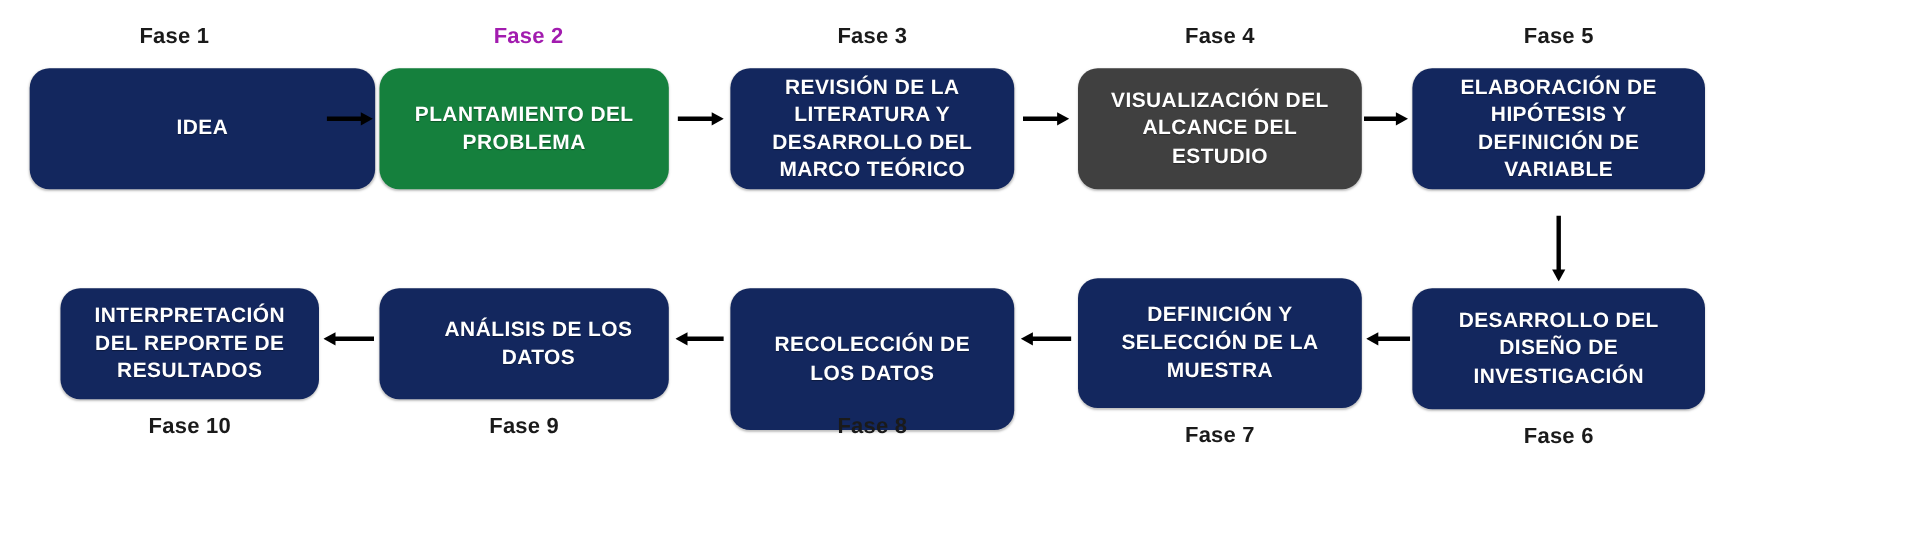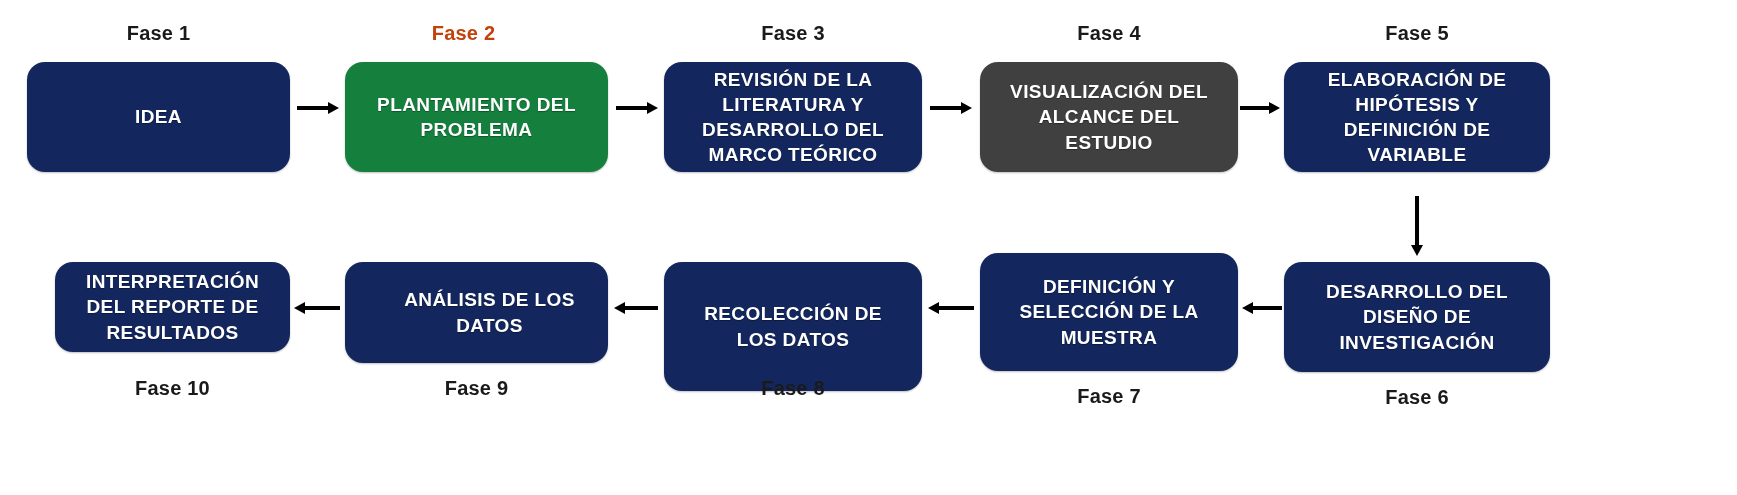--- a/index.html
+++ b/index.html
@@ -56,29 +56,29 @@
   
   .arrow {
     position: absolute;
   }
   .arrow svg { display: block; }
 </style>
 </head>
 <body>
 
 <div id="canvas">
-    <div class="node" style="left: 27px; top: 62px; width: 263px; height: 110px; background: rgb(19, 39, 94);">
+    <div class="node" style="left: 27px; top: 62px; width: 314px; height: 110px; background: rgb(19, 39, 94);">
       <div class="node-label" style="color: rgb(255, 255, 255);">IDEA</div>
     </div>
     <div class="phase-label" style="color: rgb(26, 26, 26); width: 263px; left: 27px; top: 22px;">Fase 1</div>
     <div class="node" style="left: 345px; top: 62px; width: 263px; height: 110px; background: #15803d;">
       <div class="node-label" style="color: rgb(255, 255, 255);">PLANTAMIENTO DEL
 PROBLEMA</div>
     </div>
-    <div class="phase-label" style="color: #c2410c; width: 263px; left: 332px; top: 22px;">Fase 2</div>
+    <div class="phase-label" style="color: #a21caf; width: 263px; left: 349px; top: 22px;">Fase 2</div>
     <div class="node" style="left: 664px; top: 62px; width: 258px; height: 110px; background: rgb(19, 39, 94);">
       <div class="node-label" style="color: rgb(255, 255, 255);">REVISIÓN DE LA
 LITERATURA Y
 DESARROLLO DEL
 MARCO TEÓRICO</div>
     </div>
     <div class="phase-label" style="color: rgb(26, 26, 26); width: 258px; left: 664px; top: 22px;">Fase 3</div>
     <div class="node" style="left: 980px; top: 62px; width: 258px; height: 110px; background: #404040;">
       <div class="node-label" style="color: rgb(255, 255, 255);">VISUALIZACIÓN  DEL
 ALCANCE DEL
@@ -107,21 +107,21 @@
     <div class="node" style="left: 664px; top: 262px; width: 258px; height: 129px; background: rgb(19, 39, 94);">
       <div class="node-label" style="color: rgb(255, 255, 255);">RECOLECCIÓN DE
 LOS DATOS</div>
     </div>
     <div class="phase-label" style="color: rgb(26, 26, 26); width: 258px; left: 664px; top: 377px;">Fase 8</div>
     <div class="node" style="left: 345px; top: 262px; width: 263px; height: 101px; background: rgb(19, 39, 94); padding-left: 36px;">
       <div class="node-label" style="color: rgb(255, 255, 255);">ANÁLISIS DE LOS
 DATOS</div>
     </div>
     <div class="phase-label" style="color: rgb(26, 26, 26); width: 263px; left: 345px; top: 377px;">Fase 9</div>
-    <div class="node" style="left: 55px; top: 262px; width: 235px; height: 90px; background: rgb(19, 39, 94);">
+    <div class="node" style="left: 55px; top: 262px; width: 235px; height: 101px; background: rgb(19, 39, 94);">
       <div class="node-label" style="color: rgb(255, 255, 255);">INTERPRETACIÓN
 DEL REPORTE DE
 RESULTADOS</div>
     </div>
     <div class="phase-label" style="color: rgb(26, 26, 26); width: 235px; left: 55px; top: 377px;">Fase 10</div>
     <div class="arrow" style="left: 297px; top: 98px; width: 42px; height: 20px;">
       <svg width="42" height="20" viewBox="0 0 42 20">
         <line x1="0" y1="10" x2="32" y2="10" stroke="#000000" stroke-width="4"></line>
         <polygon points="42,10 31,4 31,16" fill="#000000"></polygon>
       </svg>

